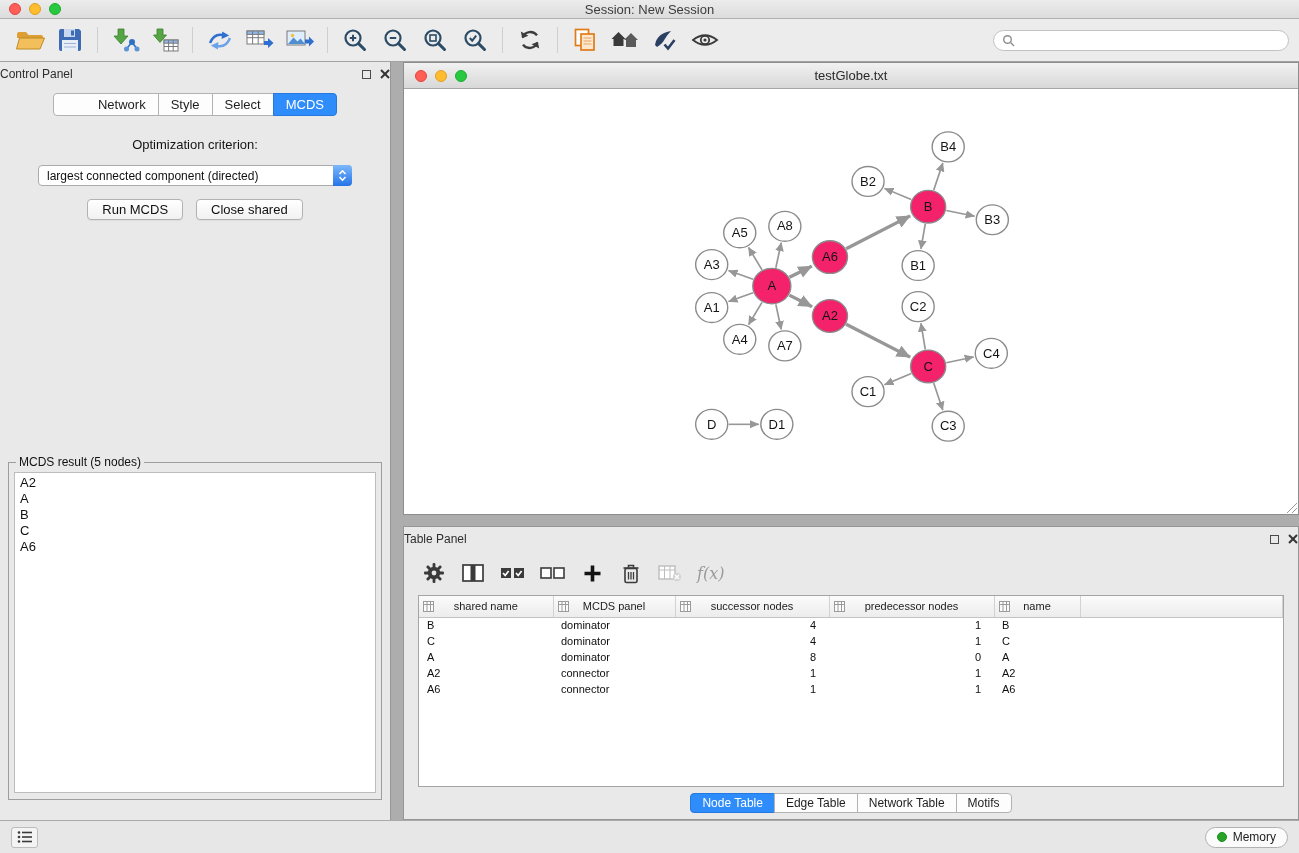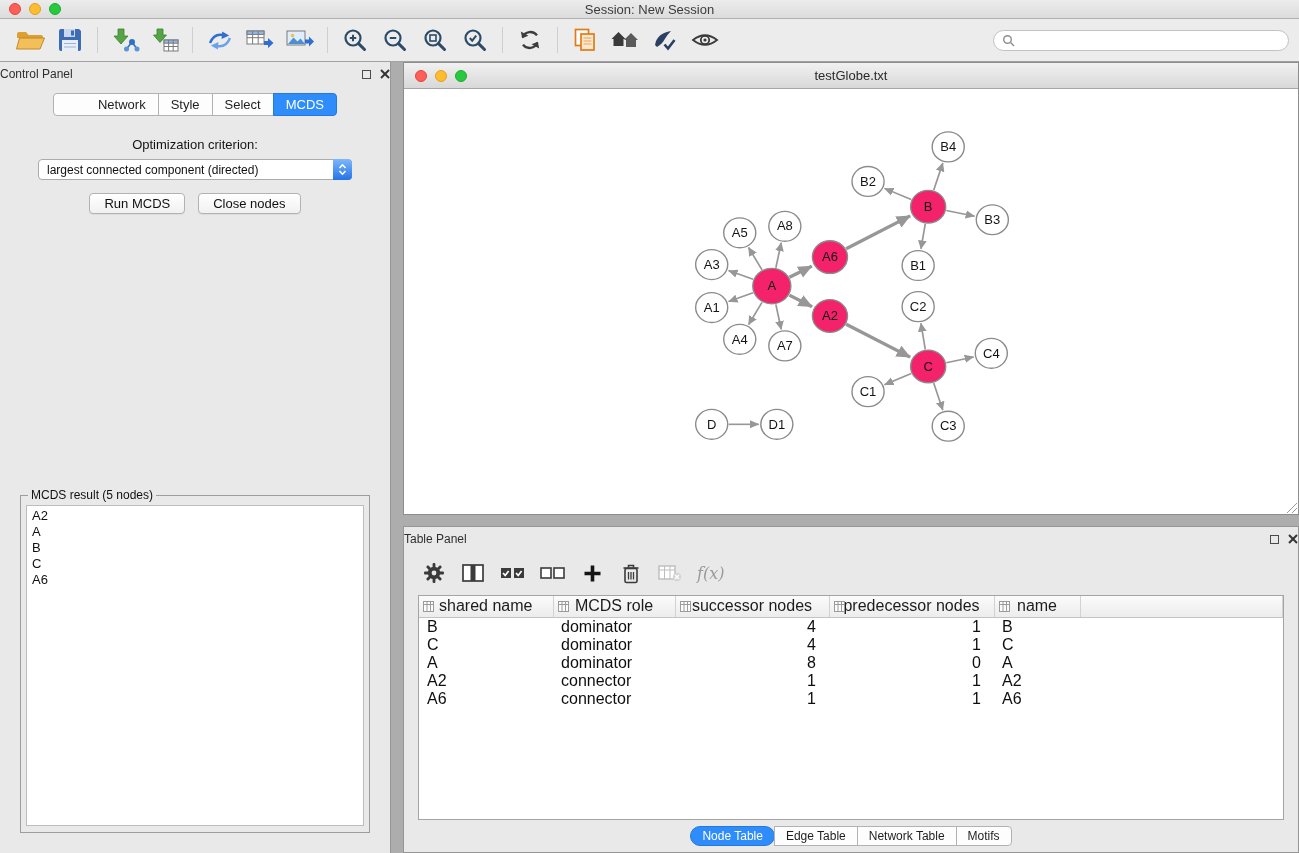--- a/index.html
+++ b/index.html
@@ -32,28 +32,28 @@
   .ph-icons { margin-left:auto; display:flex; gap:9px; align-items:center; }
   .float-icon { width:9px; height:9px; border:1.5px solid #4b4b4b; display:inline-block; background:transparent; }
 
   .cp-tabs { display:flex; justify-content:center; margin-top:7px; flex:0 0 auto; }
   .cp-tab { font-size:13px; color:#1e1e1e; background:#fdfdfd; border:1px solid #b2b2b2; padding:3px 12px; margin-left:-1px; line-height:15px; }
   .cp-tab:first-child { border-radius:4px 0 0 4px; margin-left:0;padding-left:44px; }
   .cp-tab:last-child { border-radius:0 4px 4px 0; }
   .cp-tab.active { background:#2f8cfb; border-color:#2578dd; color:#fff; }
 
   .opt-label { text-align:center; font-size:13px; color:#141414; margin-top:21px; }
-  .dropdown { margin:7px auto 0; width:314px; height:21px; background:#fff; border:1px solid #ababab; border-radius:4px; display:flex; align-items:center; flex:0 0 auto; }
+  .dropdown { margin:13px auto 0; width:314px; height:21px; background:#fff; border:1px solid #ababab; border-radius:4px; display:flex; align-items:center; flex:0 0 auto; }
   .dd-text { flex:1; font-size:12px; padding:0 8px; color:#101010; white-space:nowrap; overflow:hidden; }
   .dd-stepper { width:19px; height:21px; margin:-1px -1px -1px 0; border-radius:0 4px 4px 0; background:linear-gradient(#7db8fb,#2473e8); display:flex; align-items:center; justify-content:center; }
 
   .btn-row { display:flex; justify-content:center; gap:13px; margin-top:13px; flex:0 0 auto; }
   .push-btn { font-size:13px; color:#101010; background:linear-gradient(#ffffff,#f1f1f1); border:1px solid #b2b2b2; border-radius:4px; padding:0 14px; height:21px; display:flex; align-items:center; box-shadow:0 1px 0 rgba(0,0,0,0.05); }
 
-  .result-box { margin:auto 20px 20px; height:345px; border:1px solid #9d9d9d; padding:3px 5px 6px; display:flex; flex-direction:column; min-height:0; }
+  .result-box { margin:auto 8px 20px; height:345px; border:1px solid #9d9d9d; padding:3px 5px 6px; display:flex; flex-direction:column; min-height:0; }
   .result-box legend { font-size:12px; padding:0 3px; margin-left:2px; color:#111; }
   .result-list { background:#fff; border:1px solid #bdbdbd; flex:1; overflow:auto; font-size:13px; padding:2px 5px; }
   .result-item { line-height:16px; color:#111; }
 
   
   .right-side { flex:1; display:flex; flex-direction:column; margin-left:12px; min-width:0; }
 
   .network-window { height:453px; flex:0 0 auto; display:flex; flex-direction:column; background:#fff; border:1px solid #8d8d8d; position:relative;gap:28px; }
   .inner-titlebar { height:26px; flex:0 0 auto; background:linear-gradient(#f1f1f1,#d8d8d8); border-bottom:1px solid #a6a6a6; position:relative; display:flex; align-items:center; justify-content:center; }
   .inner-titlebar .wtitle { font-size:13px; color:#2a2a2a; }
@@ -62,31 +62,31 @@
   .canvas svg.graph { position:absolute; left:0; top:0; width:100%; height:100%; }
   .resize-grip { position:absolute; right:1px; bottom:1px; }
 
   
   .table-panel { margin-top:11px; flex:1; background:#e9e9e9; border:1px solid #969696; display:flex; flex-direction:column; min-height:0; }
   .table-toolbar { height:44px; flex:0 0 auto; display:flex; align-items:center; gap:15px; padding:0 18px; }
   .tt-btn { min-width:24px; height:26px; display:flex; align-items:center; justify-content:center; }
   .fx { font-family:"DejaVu Serif","Liberation Serif",serif; font-style:italic; font-size:16px; color:#9a9a9a; }
 
   .table-wrap { flex:1; margin:0 14px; background:#fff; border:1px solid #a4a4a4; overflow:hidden; min-height:0; }
-  table.data { border-collapse:collapse; width:100%; font-size:16px; table-layout:fixed; }
+  table.data { border-collapse:collapse; width:100%; font-size:11px; table-layout:fixed; }
   table.data th { height:21px; background:linear-gradient(#fbfbfb,#ececec); border-right:1px solid #d2d2d2; border-bottom:1px solid #c3c3c3; font-weight:normal; color:#1c1c1c; position:relative; text-align:center; overflow:hidden; white-space:nowrap; }
   table.data th .sort-ic { position:absolute; left:4px; top:5px; line-height:0; }
   table.data td { height:16px; padding:0 8px; color:#0e0e0e; white-space:nowrap; overflow:hidden; }
   table.data td.num { text-align:right; padding-right:13px; }
 
   .table-tabs { height:32px; flex:0 0 auto; display:flex; justify-content:center; align-items:center; }
   .t-tab { font-size:12px; color:#1e1e1e; background:#fdfdfd; border:1px solid #b2b2b2; padding:0 11px; height:20px; display:flex; align-items:center; margin-left:-1px; }
   .t-tab:first-child { border-radius:4px 0 0 4px; margin-left:0; }
   .t-tab:last-child { border-radius:0 4px 4px 0; }
-  .t-tab.active { background:#2f8cfb; border-color:#2578dd; color:#fff;border-radius:10px; }
+  .t-tab.active { background:#2f8cfb; border-color:#2578dd; color:#fff; }
 
   
   .statusbar { height:33px; flex:0 0 auto; background:#e7e7e7; border-top:1px solid #a9a9a9; display:flex; align-items:center; padding:0 11px; }
   .status-left-btn { width:27px; height:21px; border:1px solid #bcbcbc; border-radius:3px; background:#f4f4f4; display:flex; align-items:center; justify-content:center; }
   .memory-btn { margin-left:auto; height:21px; border:1px solid #b1b1b1; border-radius:11px; background:#fbfbfb; display:flex; align-items:center; gap:6px; padding:0 11px; font-size:12px; color:#1c1c1c; }
   .mem-dot { width:10px; height:10px; border-radius:50%; background:#27a427; border:1px solid #1d8c1d; }
 </style>
 </head>
 <body>
 
@@ -267,21 +267,21 @@
         <span class="dd-text">largest connected component (directed)</span>
         <span class="dd-stepper">
           <svg width="9" height="13" viewBox="0 0 9 13">
               <path d="M1.5 5 L4.5 1.8 L7.5 5" stroke="#fff" stroke-width="1.6" fill="none"></path>
               <path d="M1.5 8 L4.5 11.2 L7.5 8" stroke="#fff" stroke-width="1.6" fill="none"></path>
             </svg>
         </span>
       </div>
       <div class="btn-row">
         <button class="push-btn">Run MCDS</button>
-        <button class="push-btn">Close nodes</button>
+        <button class="push-btn">Close shared</button>
       </div>
       <fieldset class="result-box">
         <legend>MCDS result (5 nodes)</legend>
         <div class="result-list" id="result-list">
             <div class="result-item">A2</div>
             <div class="result-item">A</div>
             <div class="result-item">B</div>
             <div class="result-item">C</div>
             <div class="result-item">A6</div>
           </div>
@@ -499,21 +499,21 @@
                         <rect x="0.5" y="0.5" width="10" height="10" fill="#fdfdfd" stroke="#9b9b9b"></rect>
                         <line x1="0.5" y1="3.5" x2="10.5" y2="3.5" stroke="#9b9b9b"></line>
                         <line x1="4" y1="0.5" x2="4" y2="10.5" stroke="#9b9b9b"></line>
                         <line x1="7.5" y1="0.5" x2="7.5" y2="10.5" stroke="#9b9b9b"></line>
                       </svg></span><span>shared name</span></th>
                   <th style="width: 122px;"><span class="sort-ic"><svg width="11" height="11" viewBox="0 0 11 11">
                         <rect x="0.5" y="0.5" width="10" height="10" fill="#fdfdfd" stroke="#9b9b9b"></rect>
                         <line x1="0.5" y1="3.5" x2="10.5" y2="3.5" stroke="#9b9b9b"></line>
                         <line x1="4" y1="0.5" x2="4" y2="10.5" stroke="#9b9b9b"></line>
                         <line x1="7.5" y1="0.5" x2="7.5" y2="10.5" stroke="#9b9b9b"></line>
-                      </svg></span><span>MCDS role</span></th>
+                      </svg></span><span>MCDS panel</span></th>
                   <th style="width: 154px;"><span class="sort-ic"><svg width="11" height="11" viewBox="0 0 11 11">
                         <rect x="0.5" y="0.5" width="10" height="10" fill="#fdfdfd" stroke="#9b9b9b"></rect>
                         <line x1="0.5" y1="3.5" x2="10.5" y2="3.5" stroke="#9b9b9b"></line>
                         <line x1="4" y1="0.5" x2="4" y2="10.5" stroke="#9b9b9b"></line>
                         <line x1="7.5" y1="0.5" x2="7.5" y2="10.5" stroke="#9b9b9b"></line>
                       </svg></span><span>successor nodes</span></th>
                   <th style="width: 165px;"><span class="sort-ic"><svg width="11" height="11" viewBox="0 0 11 11">
                         <rect x="0.5" y="0.5" width="10" height="10" fill="#fdfdfd" stroke="#9b9b9b"></rect>
                         <line x1="0.5" y1="3.5" x2="10.5" y2="3.5" stroke="#9b9b9b"></line>
                         <line x1="4" y1="0.5" x2="4" y2="10.5" stroke="#9b9b9b"></line>
@@ -575,13 +575,29 @@
         <div class="table-tabs" id="table-tabs">
             <div class="t-tab active">Node Table</div>
             <div class="t-tab">Edge Table</div>
             <div class="t-tab">Network Table</div>
             <div class="t-tab">Motifs</div>
           </div>
       </div>
     </div>
   </div>
 
+  <div class="statusbar">
+    <span class="status-left-btn">
+      <svg width="16" height="14" viewBox="0 0 16 14">
+          <circle cx="2" cy="2.5" r="1.3" fill="#3b3b3b"></circle>
+          <line x1="5" y1="2.5" x2="15" y2="2.5" stroke="#3b3b3b" stroke-width="1.6"></line>
+          <circle cx="2" cy="7" r="1.3" fill="#3b3b3b"></circle>
+          <line x1="5" y1="7" x2="15" y2="7" stroke="#3b3b3b" stroke-width="1.6"></line>
+          <circle cx="2" cy="11.5" r="1.3" fill="#3b3b3b"></circle>
+          <line x1="5" y1="11.5" x2="15" y2="11.5" stroke="#3b3b3b" stroke-width="1.6"></line>
+        </svg>
+    </span>
+    <span class="memory-btn">
+      <span class="mem-dot"></span>
+      <span>Memory</span>
+    </span>
+  </div>
 </div>
 
 </body></html>

